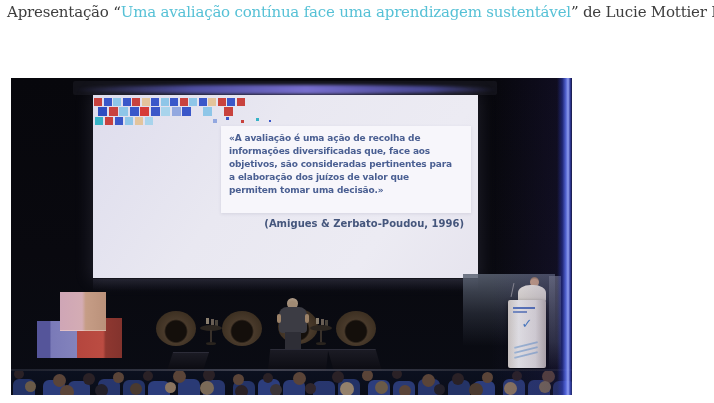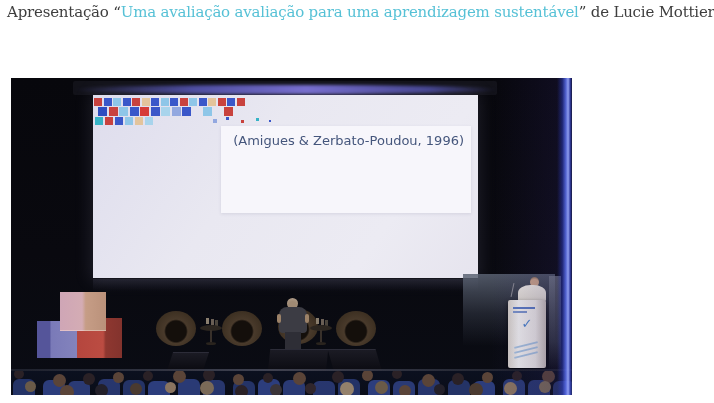--- a/index.html
+++ b/index.html
@@ -34,21 +34,21 @@
     background:linear-gradient(180deg,rgba(170,170,215,.10),rgba(170,170,215,0));}
   .mosaic{position:absolute;left:0;top:0;width:260px;height:34px;}
   .mosaic .sq{position:absolute;}
 
   .qbox{
     position:absolute;left:128px;top:31px;width:250px;height:87px;
     background:#f7f6fb;box-sizing:border-box;padding:6px 4px 4px 8px;
     box-shadow:0 1px 3px rgba(90,90,130,.15);
   }
   .qline{font-weight:bold;font-size:9px;line-height:13px;letter-spacing:-0.15px;color:#4a5f92;white-space:nowrap;}
-  .attr{font-weight:normal;font-size:13px;color:#45567c;text-align:right;margin-top:1px;padding-right:3px;}
+  .attr{font-weight:bold;font-size:10px;color:#45567c;text-align:right;margin-top:21px;padding-right:3px;}
 
   .etym{position:absolute;left:145px;top:111px;color:#bf5068;font-size:10px;line-height:13.5px;white-space:nowrap;}
   .etym .u{text-decoration:underline;}
   .etym b{font-weight:bold;}
 
   
   .cube{position:absolute;}
   .cube-purple{left:26px;top:243px;width:42px;height:37px;
     background:linear-gradient(to right,#55559a 0%,#55559a 30%,#7a7ab8 34%,#8484bd 100%);}
   .cube-red{left:66px;top:240px;width:45px;height:40px;
@@ -115,21 +115,21 @@
   .s1{top:44px;} .s2{top:49px;width:20px;} .s3{top:54px;width:26px;}
 
   .right-tint{position:absolute;left:480px;top:0;width:81px;height:317px;pointer-events:none;
     background:linear-gradient(90deg,rgba(40,30,90,0),rgba(45,35,100,.28));}
   .streak{position:absolute;left:546px;top:0;width:15px;height:317px;
     background:linear-gradient(90deg,rgba(20,28,80,0) 0%,rgba(42,58,190,.5) 35%,rgba(90,110,235,.85) 58%,rgba(150,165,250,.95) 74%,rgba(60,75,200,.75) 88%,rgba(25,30,90,.35) 100%);}
 </style>
 </head>
 <body>
 
-<p class="title" style="color: rgb(62, 62, 62);"><span>Apresentação “</span><a style="color: rgb(86, 193, 214);">Uma avaliação avaliação para uma aprendizagem sustentável</a><span>” de Lucie Mottier Lopez</span></p>
+<p class="title" style="color: rgb(62, 62, 62);"><span>Apresentação “</span><a style="color: rgb(86, 193, 214);">Uma avaliação contínua face uma aprendizagem sustentável</a><span>” de Lucie Mottier Lopez</span></p>
 
 <div class="video">
   <div class="bezel-top"></div>
   <div class="glow"></div>
 
   <div class="screen">
     <div class="mosaic" id="mosaic">
         <div class="sq" style="left: 1px; top: 3px; width: 8px; height: 8px; background: rgb(200, 66, 62);"></div>
         <div class="sq" style="left: 10.5px; top: 3px; width: 8px; height: 8px; background: rgb(58, 87, 201);"></div>
         <div class="sq" style="left: 20px; top: 3px; width: 8px; height: 8px; background: rgb(142, 198, 232);"></div>
@@ -163,20 +163,27 @@
         <div class="sq" style="left: 32px; top: 22px; width: 8px; height: 8px; background: rgb(142, 198, 232);"></div>
         <div class="sq" style="left: 42px; top: 22px; width: 8px; height: 8px; background: rgb(227, 196, 156);"></div>
         <div class="sq" style="left: 52px; top: 22px; width: 8px; height: 8px; background: rgb(168, 212, 236);"></div>
         <div class="sq" style="left: 120px; top: 24px; width: 4px; height: 4px; background: rgb(147, 168, 224);"></div>
         <div class="sq" style="left: 133px; top: 22px; width: 3px; height: 3px; background: rgb(58, 87, 201);"></div>
         <div class="sq" style="left: 148px; top: 25px; width: 3px; height: 3px; background: rgb(200, 66, 62);"></div>
         <div class="sq" style="left: 163px; top: 23px; width: 3px; height: 3px; background: rgb(54, 179, 198);"></div>
         <div class="sq" style="left: 176px; top: 25px; width: 2px; height: 2px; background: rgb(58, 87, 201);"></div>
       </div>
     <div class="qbox" style="background: rgb(247, 246, 251);">
+      <div id="qlines">
+          <div class="qline" style="color: rgb(74, 95, 146);">«A avaliação é uma ação de recolha de</div>
+          <div class="qline" style="color: rgb(74, 95, 146);">informações diversificadas que, face aos</div>
+          <div class="qline" style="color: rgb(74, 95, 146);">objetivos, são consideradas pertinentes para</div>
+          <div class="qline" style="color: rgb(74, 95, 146);">a elaboração dos juízos de valor que</div>
+          <div class="qline" style="color: rgb(74, 95, 146);">permitem tomar uma decisão.»</div>
+        </div>
       <div class="attr" style="color: rgb(69, 86, 124);">(Amigues &amp; Zerbato-Poudou, 1996)</div>
     </div>
     <div class="etym" style="color: rgb(191, 80, 104);">
     </div>
   </div>
   <div class="floor-sheen"></div>
 
   <div class="cube cube-purple"></div>
   <div class="cube cube-red"></div>
   <div class="cube cube-pink"></div>

